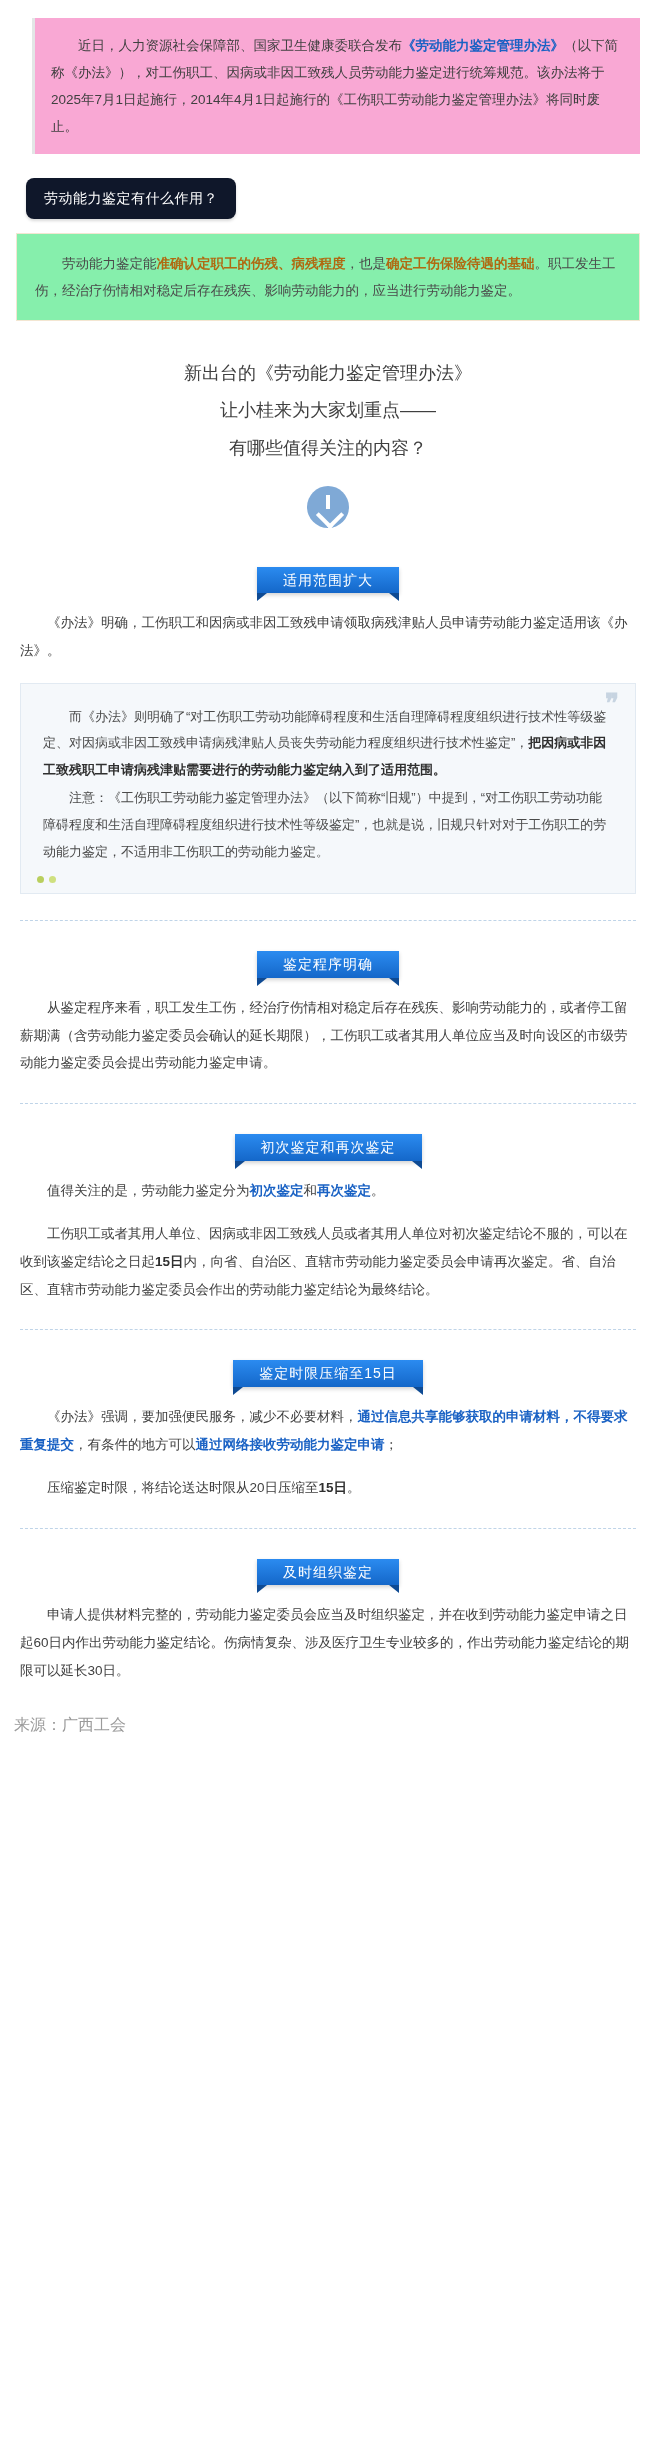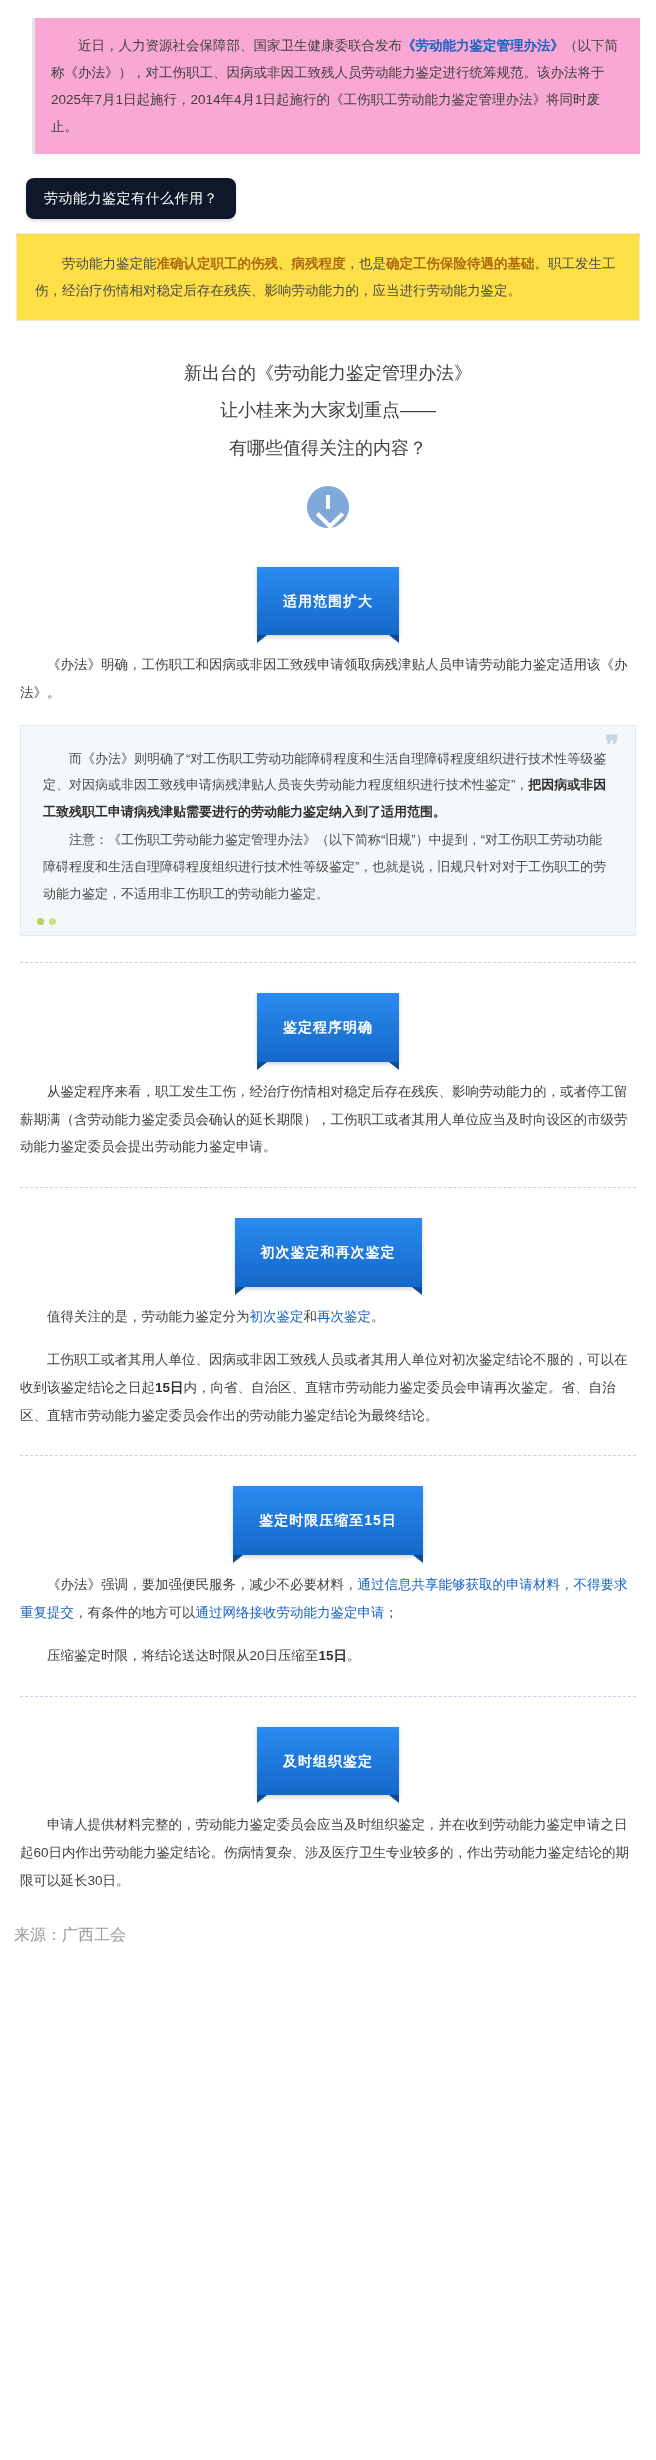--- a/index.html
+++ b/index.html
@@ -36,21 +36,21 @@
     font-weight:normal;
     font-size:14px;
     padding:7px 18px;
     border-radius:8px;
     letter-spacing:0.5px;
     box-shadow:0 2px 3px rgba(0,0,0,0.15);
   }
 
   .answer {
     margin:14px 16px 0 16px;
-    background:#fde047;
+    background:#86efac;
     border:1px solid #f3e6d2;
     padding:16px 18px;
     text-indent:2em;
     line-height:2.0;
     font-size:13.5px;
     color:#4a4a4a;
   }
   .brown-b { color:#b06a12; font-weight:bold; }
 
   
@@ -89,23 +89,23 @@
   }
 
   
   .banner-wrap { text-align:center; margin:30px 0 0 0; }
   .banner {
     display:inline-block;
     position:relative;
     background:#1f7ae0;
     background:linear-gradient(180deg,#2b8bf0 0%,#1467c9 100%);
     color:#ffffff;
-    font-weight:bold;
+    font-weight:normal;
     font-size:14px;
-    padding:21px 26px;
+    padding:0 26px;
     letter-spacing:1px;
     box-shadow:0 2px 4px rgba(0,0,0,0.18);
   }
   .banner:before, .banner:after {
     content:"";
     position:absolute;
     top:100%;
     width:0; height:0;
     border-style:solid;
   }
@@ -160,21 +160,21 @@
   .dots {
     position:absolute;
     left:16px; bottom:10px;
     display:flex;
     gap:5px;
   }
   .dot { width:7px; height:7px; border-radius:50%; background:#b9cf5e; }
   .dot.d2 { background:#cfe07f; }
 
   .bold-dark { font-weight:bold; color:#2f2f2f; }
-  .bold-blue { color:#1a62c4; font-weight:normal; }
+  .bold-blue { color:#1a62c4; font-weight:bold; }
 
   .source {
     margin:26px 0 12px 14px;
     font-size:16px;
     color:#9b9b9b;
   }
 </style>
 </head>
 <body>
 

